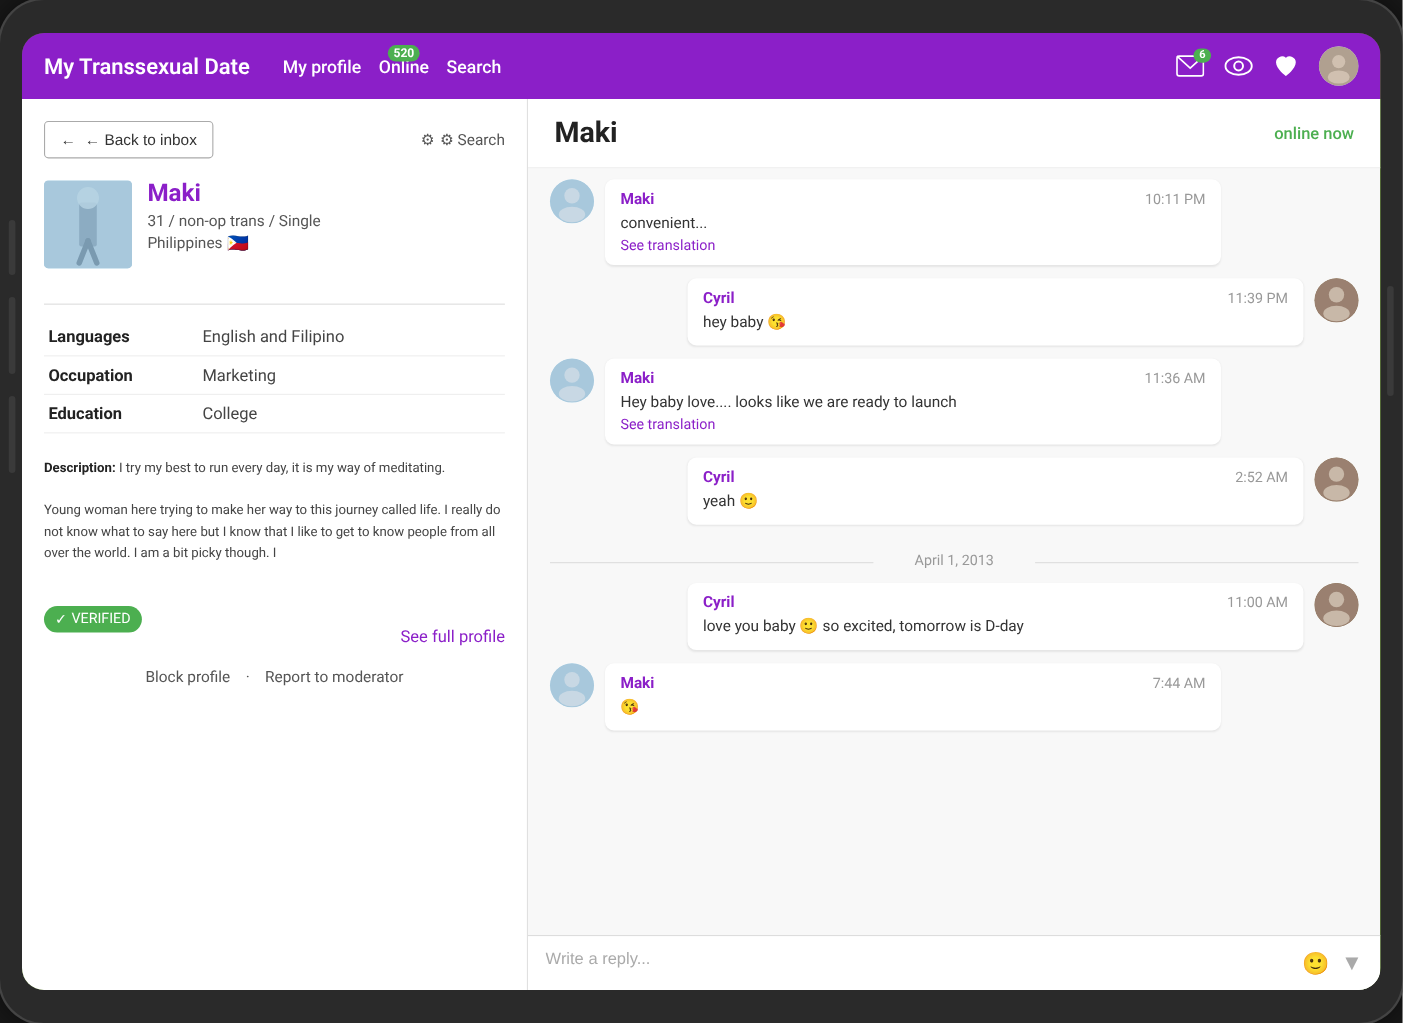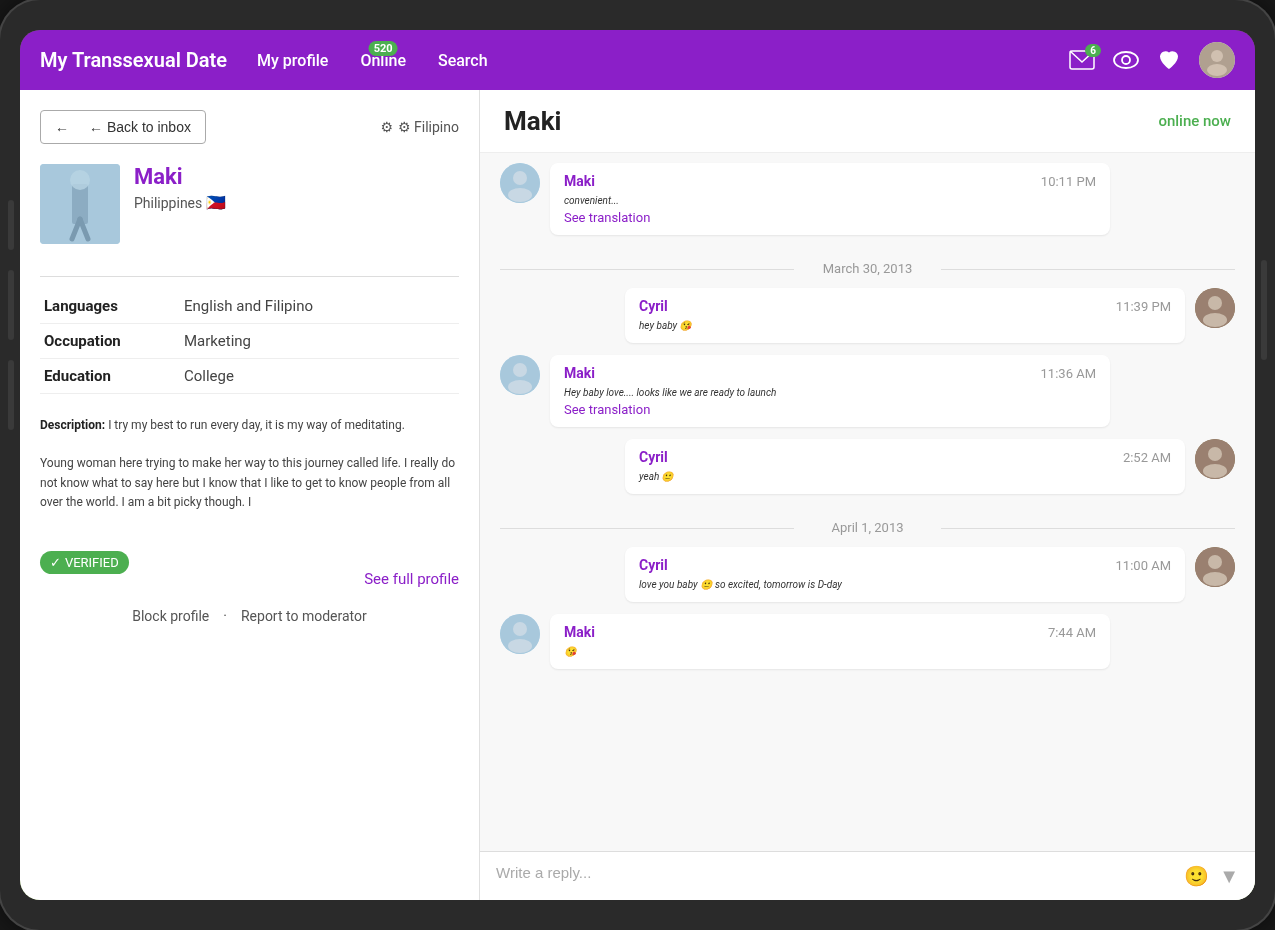--- a/index.html
+++ b/index.html
@@ -39,21 +39,21 @@
       flex-shrink: 0;
     }
     .navbar-brand {
       color: white;
       font-size: 20px;
       font-weight: 600;
       margin-right: 30px;
     }
     .navbar-links {
       display: flex;
-      gap: 32px;
+      gap: 16px;
       flex: 1;
     }
     .navbar-link {
       color: white;
       font-size: 16px;
       font-weight: 500;
       cursor: pointer;
       text-decoration: none;
       position: relative;
     }
@@ -352,24 +352,23 @@
       cursor: pointer;
     }
     .msg-name.cyril {
       color: #8B1FC8;
     }
     .msg-time {
       font-size: 13px;
       color: #999;
     }
     .msg-text {
-      font-size: 10px;
+      font-size: 14px;
       color: #333;
       line-height: 1.5;
-      font-style: italic;
     }
     .see-translation {
       font-size: 13px;
       color: #8B1FC8;
       cursor: pointer;
       margin-top: 2px;
       display: block;
     }
     
     .reply-area {
@@ -458,40 +457,47 @@
         </div>
       </div>
     </nav>
 
     <div class="main-content">
 
       <div class="left-panel">
         <div class="left-top-bar">
           <button class="back-btn">
             <span>←</span>
-            <span style="margin-left:14px;">← Back to inbox</span>
+            <span style="margin-left:2px;">← Back to inbox</span>
           </button>
           <div class="options-btn">
             <span>⚙</span>
-            <span>⚙ Filipino</span>
+            <span>⚙ Search</span>
           </div>
         </div>
 
         <div class="profile-summary">
           <div class="profile-photo">
             <svg width="80" height="80" viewBox="0 0 80 80">
               <rect width="80" height="80" fill="#a8c8dc"></rect>
               <rect x="32" y="20" width="16" height="40" rx="2" fill="#7a9ab0" opacity="0.6"></rect>
               <circle cx="40" cy="16" r="10" fill="#b8d4e4" opacity="0.8"></circle>
               <line x1="40" y1="55" x2="32" y2="75" stroke="#7a9ab0" stroke-width="5" stroke-linecap="round"></line>
               <line x1="40" y1="55" x2="48" y2="75" stroke="#7a9ab0" stroke-width="5" stroke-linecap="round"></line>
             </svg>
           </div>
           <div class="profile-info">
             <div class="profile-name">Maki</div>
+            <div class="profile-meta">
+              <span>31</span>
+              <span> / </span>
+              <span>non-op trans</span>
+              <span> / </span>
+              <span>Single</span>
+            </div>
             <div class="profile-location">
               <span>Philippines</span>
               <span class="flag">🇵🇭</span>
             </div>
           </div>
         </div>
 
         <hr class="divider">
 
         <table class="info-table">
@@ -553,21 +559,20 @@
             <div class="msg-bubble">
               <div class="msg-header">
                 <span class="msg-name">Maki</span>
                 <span class="msg-time">10:11 PM</span>
               </div>
               <div class="msg-text">convenient...</div>
               <span class="see-translation">See translation</span>
             </div>
           </div>
 
-          <div class="date-separator">March 30, 2013</div>
 
           <div class="message-row right">
             <div class="msg-avatar cyril">
               <svg width="40" height="40" viewBox="0 0 40 40">
                 <circle cx="20" cy="20" r="20" fill="#9a8070"></circle>
                 <circle cx="20" cy="15" r="7" fill="#c8b8a8"></circle>
                 <ellipse cx="20" cy="32" rx="12" ry="7" fill="#c8b8a8"></ellipse>
               </svg>
             </div>
             <div class="msg-bubble">

